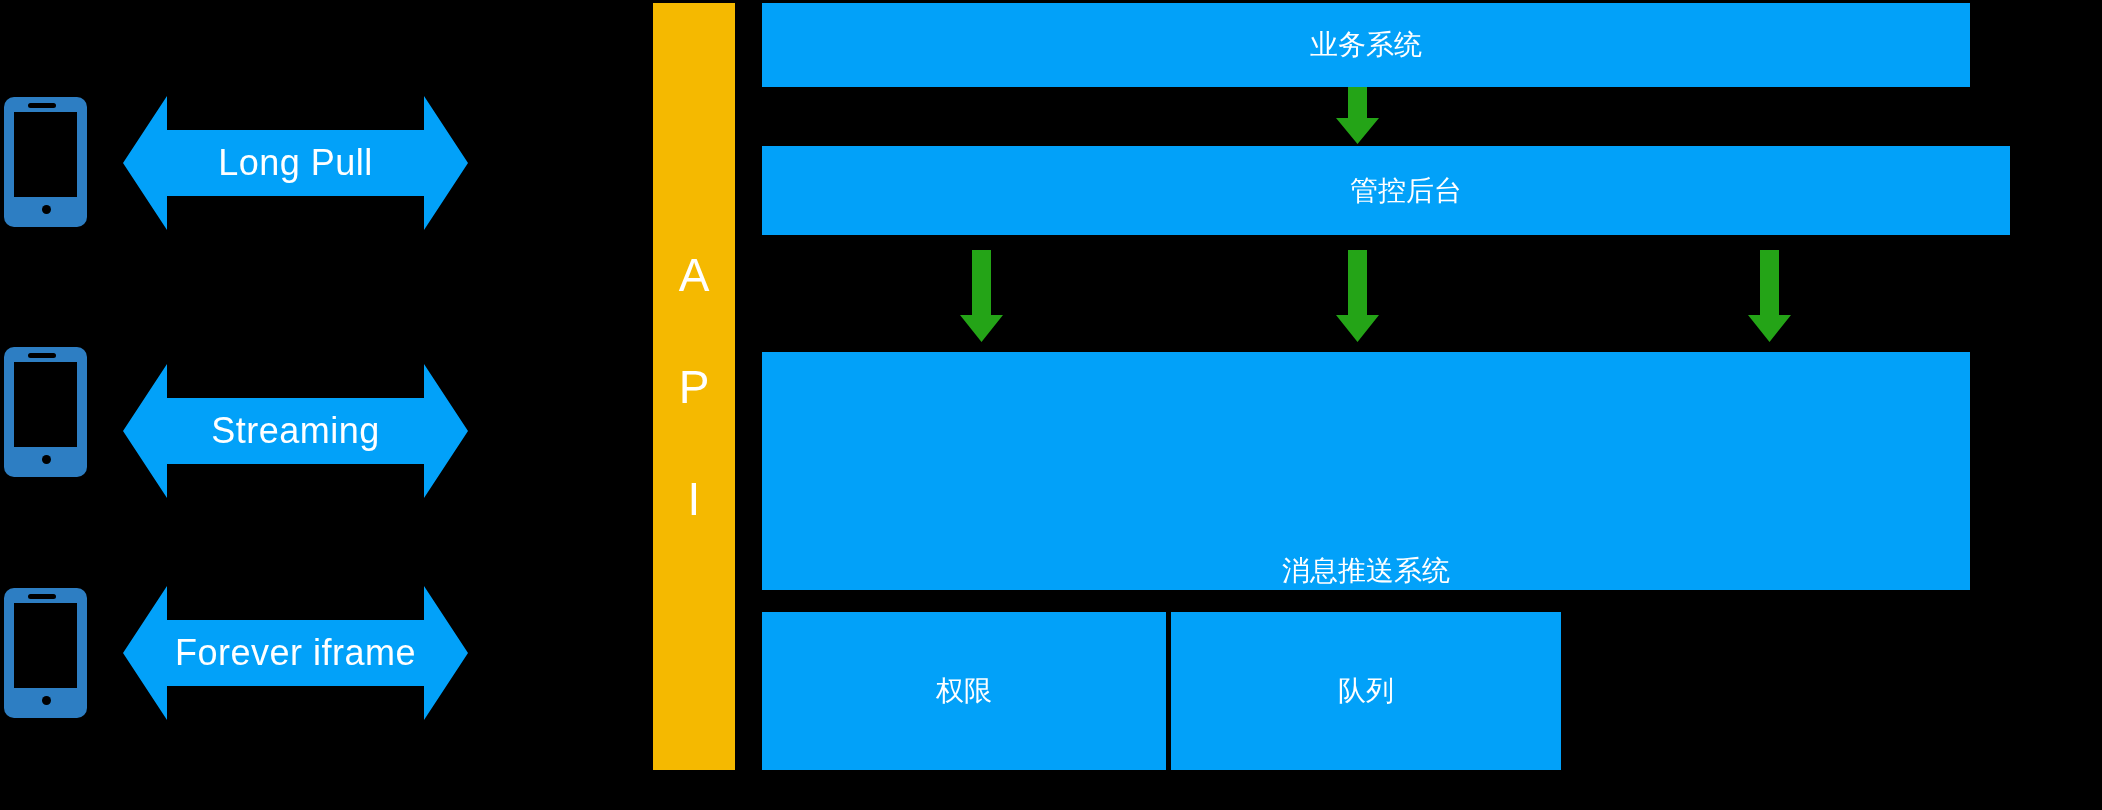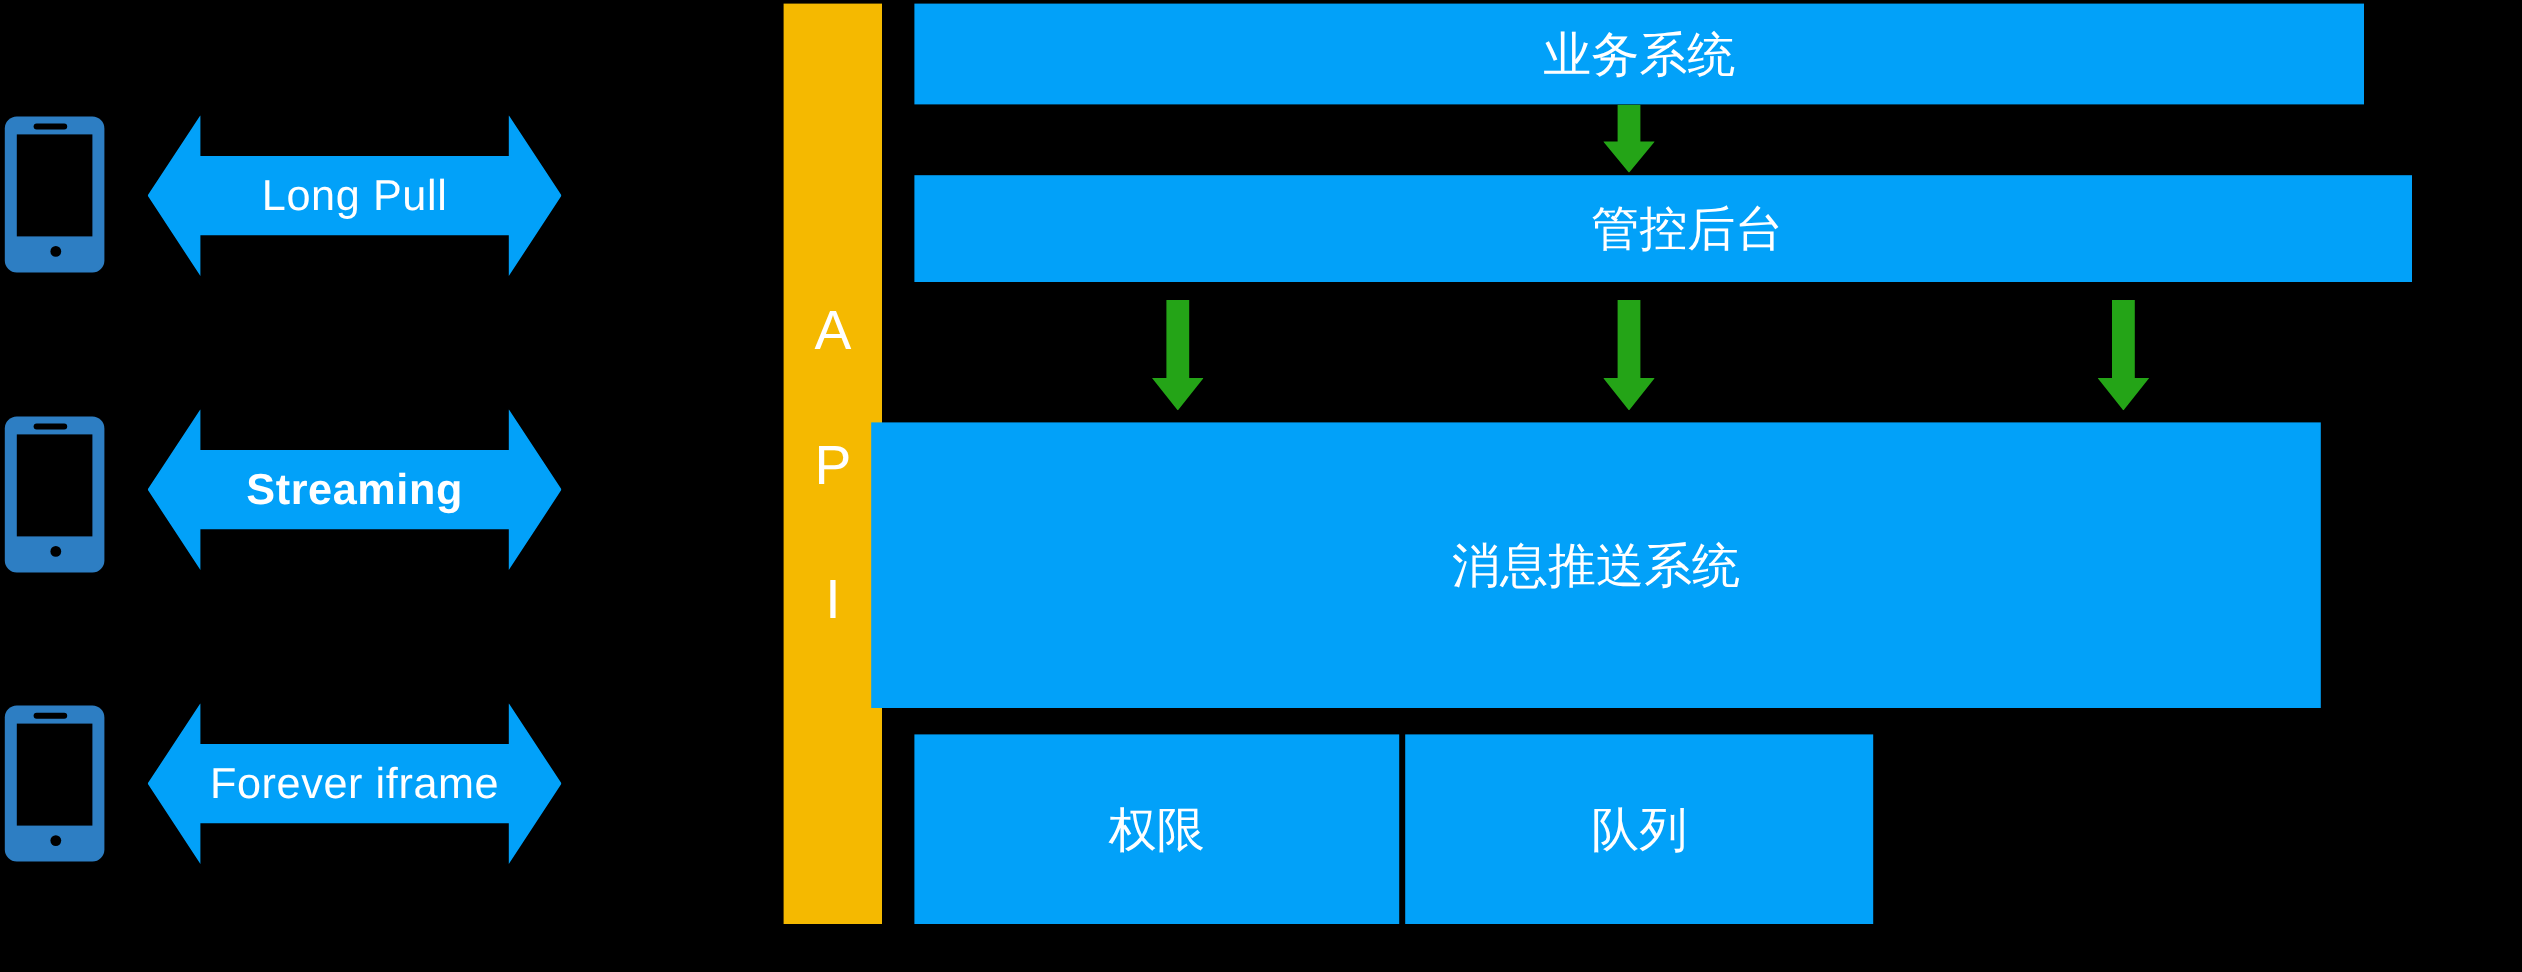--- a/index.html
+++ b/index.html
@@ -60,21 +60,21 @@
     display: flex;
     align-items: center;
     justify-content: center;
   }
   .h-arrow .label {
     color: var(--text, #FFFFFF);
     font-size: 36px;
     letter-spacing: 0.5px;
   }
   .h-arrow1 { top: 96px; }
-  .h-arrow2 { top: 341px; font-weight: bold; }
+  .h-arrow2 { top: 364px; }
   .h-arrow3 { top: 586px; text-align: center; }
 
   
   .api-bar {
     position: absolute;
     left: 653px; top: 3px;
     width: 82px; height: 767px;
     background: var(--orange, #F5B900);
     display: flex;
     flex-direction: column;
@@ -89,25 +89,25 @@
   }
 
   
   .bluebox {
     position: absolute;
     background: var(--blue, #02A1F9);
     color: var(--text, #FFFFFF);
     display: flex;
     align-items: center;
     justify-content: center;
-    font-size: 40px;
+    font-size: 28px;
   }
   .box-business { left: 762px; top: 3px;   width: 1208px; height: 84px; }
   .box-control  { left: 762px; top: 146px; width: 1208px; height: 89px; padding-left: 40px; }
-  .box-push     { left: 726px; top: 352px; width: 1208px; height: 238px; }
+  .box-push     { left: 762px; top: 352px; width: 1208px; height: 238px; align-items: flex-end; }
   .box-mod1     { left: 762px;  top: 612px; width: 404px; height: 158px; }
   .box-mod2     { left: 1171px; top: 612px; width: 390px; height: 158px; }
   .box-mod3     { left: 1568px; top: 612px; width: 402px; height: 158px; }
 
   
   .v-arrow {
     position: absolute;
     width: 43px;
     background: var(--green, #24A417);
   }

